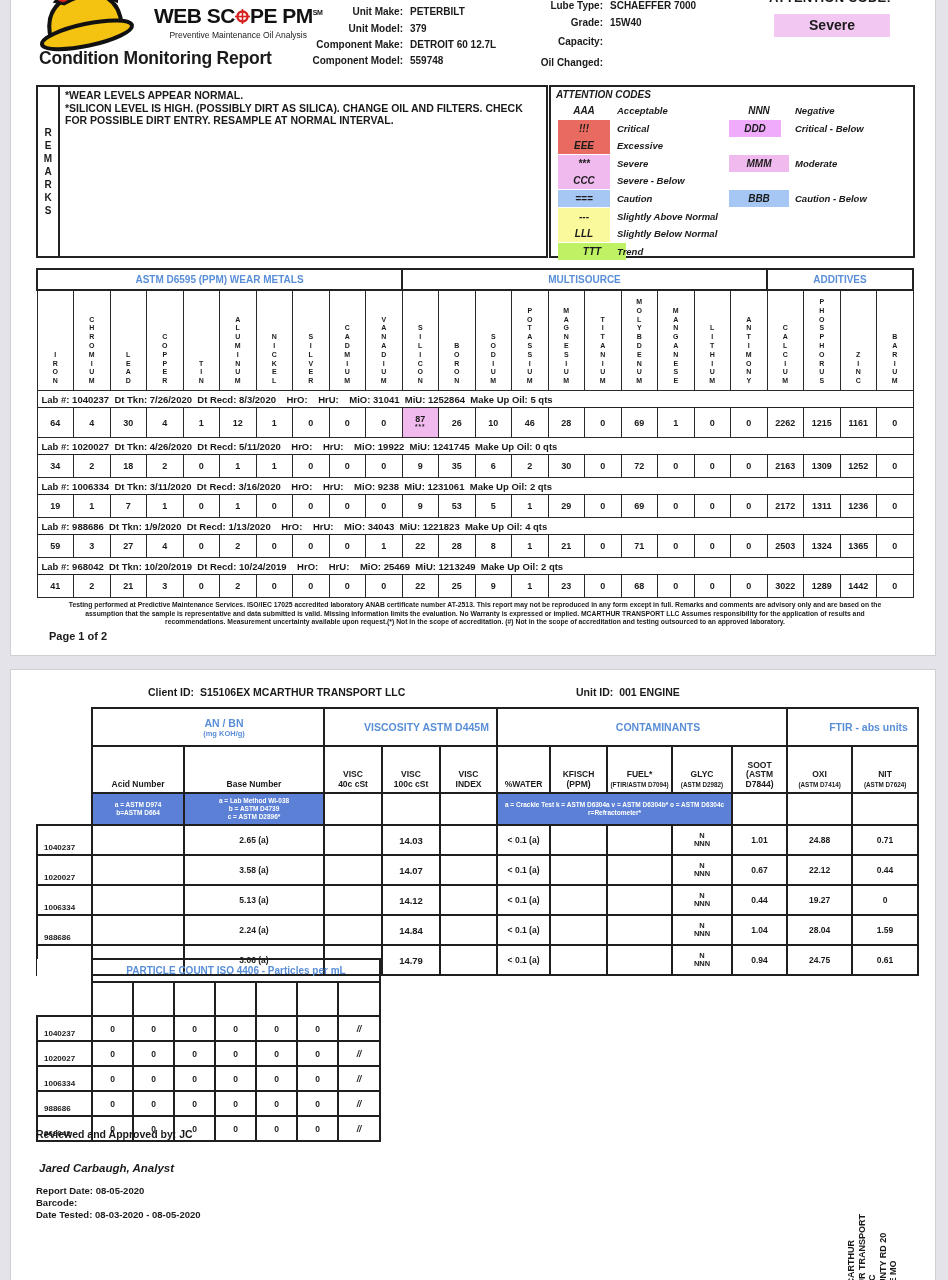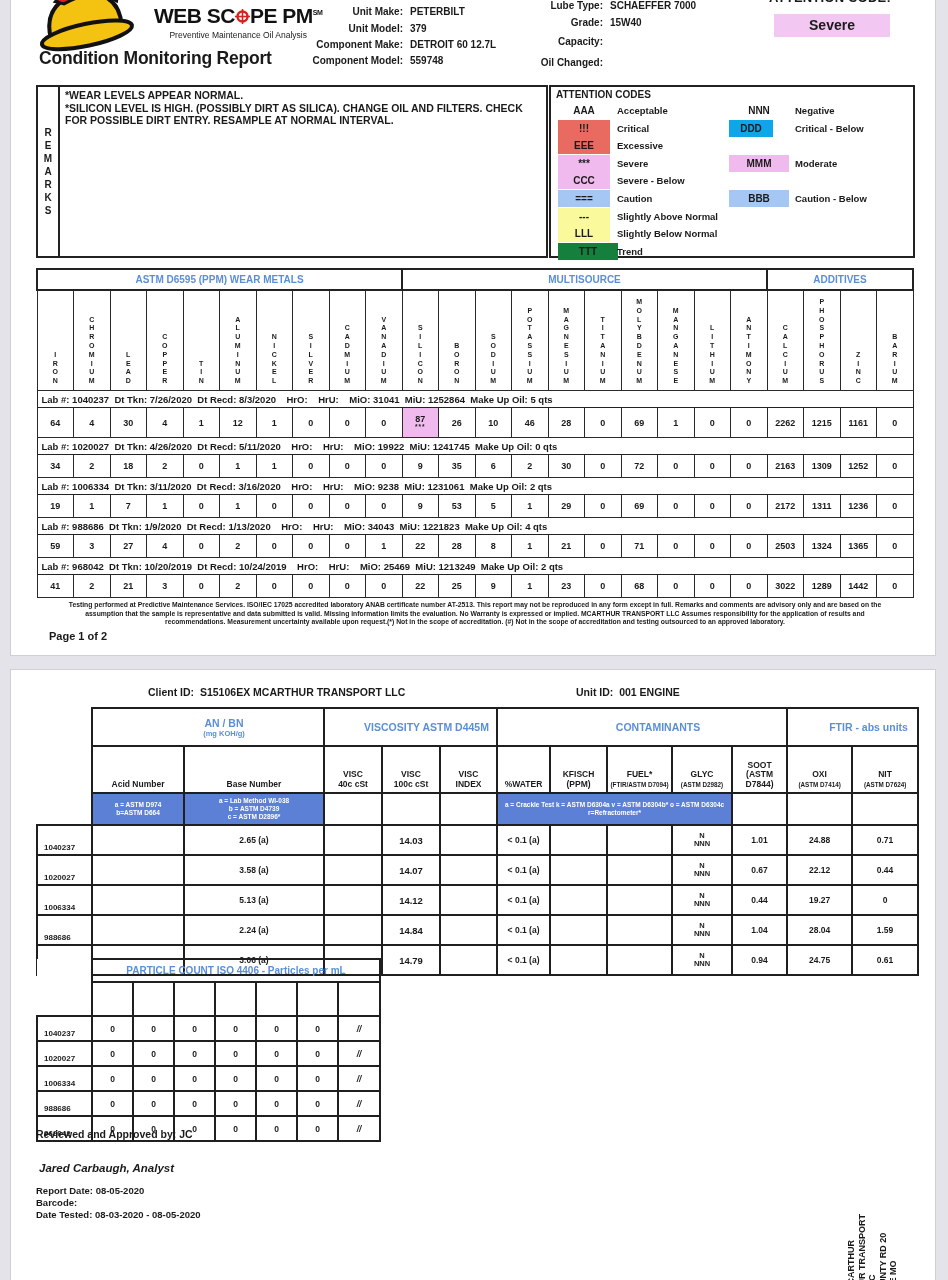--- a/index.html
+++ b/index.html
@@ -121,44 +121,44 @@
   <div class="abs title" style="left:28px;top:48px;">Condition Monitoring Report</div>
 
   <div class="abs box remarks-wrap" style="left:25px;top:85px;width:512px;height:173px;">
     <div class="rem-label">
         <span>REMARKS</span>
       </div>
     <div class="rem-text" style="white-space:pre-line;">*WEAR LEVELS APPEAR NORMAL.
 *SILICON LEVEL IS HIGH. (POSSIBLY DIRT AS SILICA). CHANGE OIL AND FILTERS. CHECK FOR POSSIBLE DIRT ENTRY. RESAMPLE AT NORMAL INTERVAL.</div>
   </div>
 
-  <div class="abs box" style="left:538px;top:85px;width:366px;height:173px;">
+  <div class="abs box" style="left:538px;top:85px;width:366px;height:173px;font-style:italic;">
     <div class="leg-title">ATTENTION CODES</div>
     <div id="legend-slot">
         <div class="leg-code" style="left: 7px; width: 52px; top: 15px; background: transparent;">AAA</div>
         <div class="leg-lbl" style="left: 66px; top: 15px;">Acceptable</div>
         <div class="leg-code" style="left: 7px; width: 52px; top: 32.6px; background: rgb(233, 106, 96);">!!!</div>
         <div class="leg-lbl" style="left: 66px; top: 32.6px;">Critical</div>
         <div class="leg-code" style="left: 7px; width: 52px; top: 50.2px; background: rgb(233, 106, 96);">EEE</div>
         <div class="leg-lbl" style="left: 66px; top: 50.2px;">Excessive</div>
         <div class="leg-code" style="left: 7px; width: 52px; top: 67.8px; background: rgb(241, 186, 239);">***</div>
         <div class="leg-lbl" style="left: 66px; top: 67.8px;">Severe</div>
         <div class="leg-code" style="left: 7px; width: 52px; top: 85.4px; background: rgb(241, 186, 239);">CCC</div>
         <div class="leg-lbl" style="left: 66px; top: 85.4px;">Severe - Below</div>
         <div class="leg-code" style="left: 7px; width: 52px; top: 103px; background: rgb(166, 199, 243);">===</div>
         <div class="leg-lbl" style="left: 66px; top: 103px;">Caution</div>
         <div class="leg-code" style="left: 7px; width: 52px; top: 120.6px; background: rgb(250, 250, 157);">---</div>
         <div class="leg-lbl" style="left: 66px; top: 120.6px;">Slightly Above Normal</div>
         <div class="leg-code" style="left: 7px; width: 52px; top: 138.2px; background: rgb(250, 250, 157);">LLL</div>
         <div class="leg-lbl" style="left: 66px; top: 138.2px;">Slightly Below Normal</div>
-        <div class="leg-code" style="left: 7px; width: 60px; top: 155.8px; background: #15803d;">TTT</div>
+        <div class="leg-code" style="left: 7px; width: 68px; top: 155.8px; background: #bef264;">TTT</div>
         <div class="leg-lbl" style="left: 66px; top: 155.8px;">Trend</div>
         <div class="leg-code" style="left: 178px; width: 60px; top: 15px; background: transparent;">NNN</div>
         <div class="leg-lbl" style="left: 244px; top: 15px;">Negative</div>
-        <div class="leg-code" style="left: 178px; width: 44px; top: 32.6px; background: #0ea5e9;">DDD</div>
+        <div class="leg-code" style="left: 178px; width: 52px; top: 32.6px; background: #f0abfc;">DDD</div>
         <div class="leg-lbl" style="left: 244px; top: 32.6px;">Critical - Below</div>
         <div class="leg-code" style="left: 178px; width: 60px; top: 67.8px; background: rgb(241, 186, 239);">MMM</div>
         <div class="leg-lbl" style="left: 244px; top: 67.8px;">Moderate</div>
         <div class="leg-code" style="left: 178px; width: 60px; top: 103px; background: rgb(166, 199, 243);">BBB</div>
         <div class="leg-lbl" style="left: 244px; top: 103px;">Caution - Below</div>
       </div>
   </div>
 
   <div class="abs" style="left:25px;top:268px;">
     <table id="wear-table">

